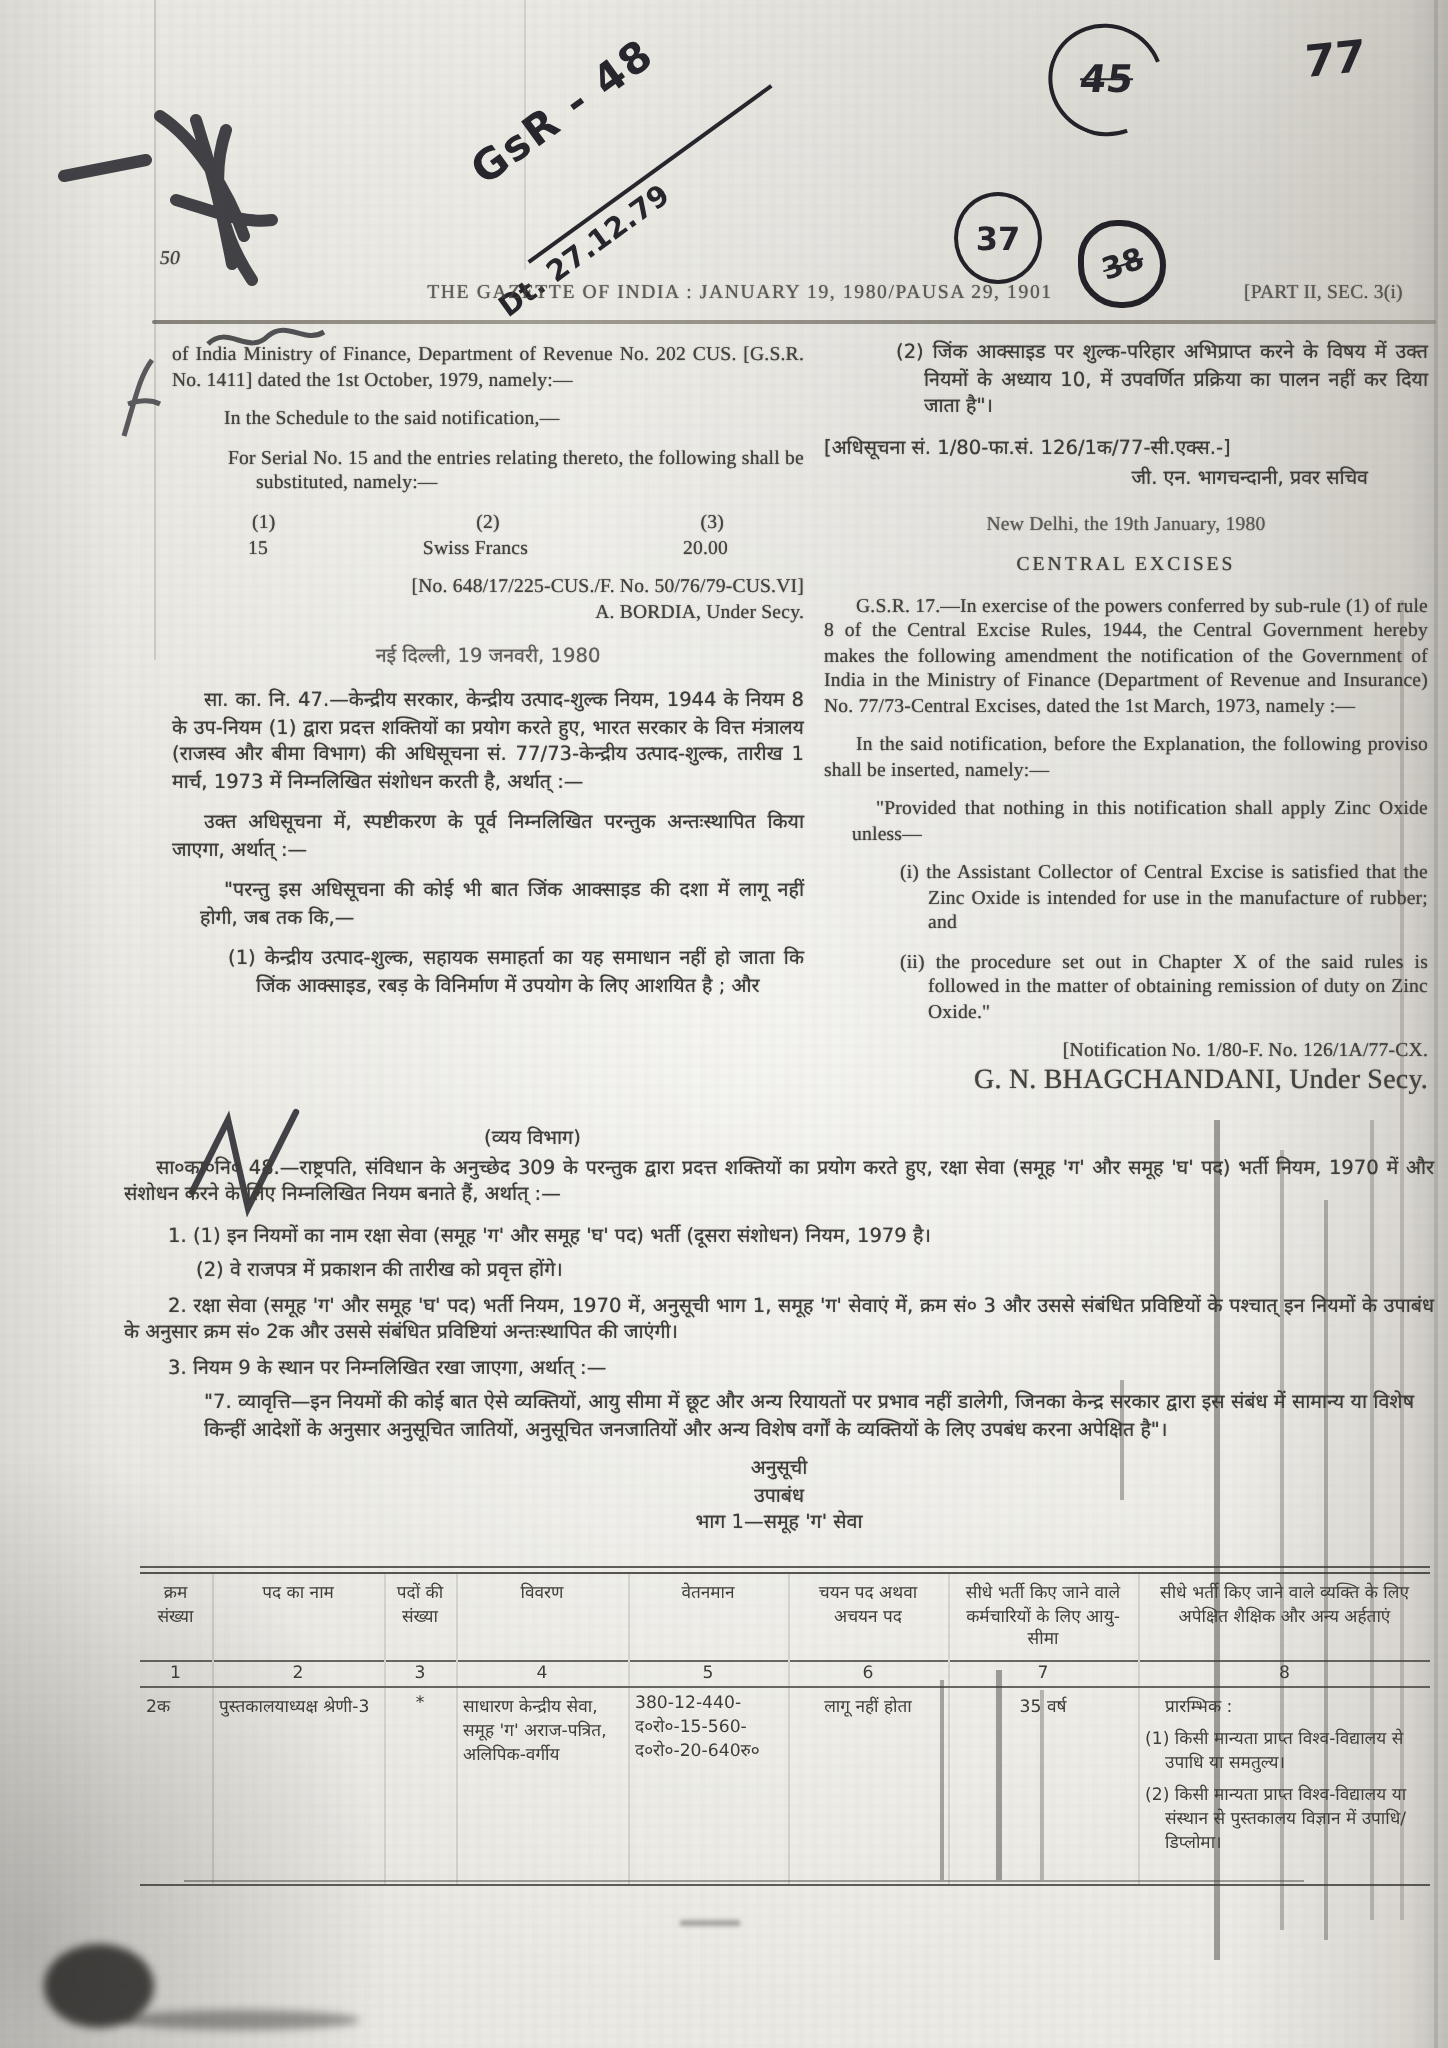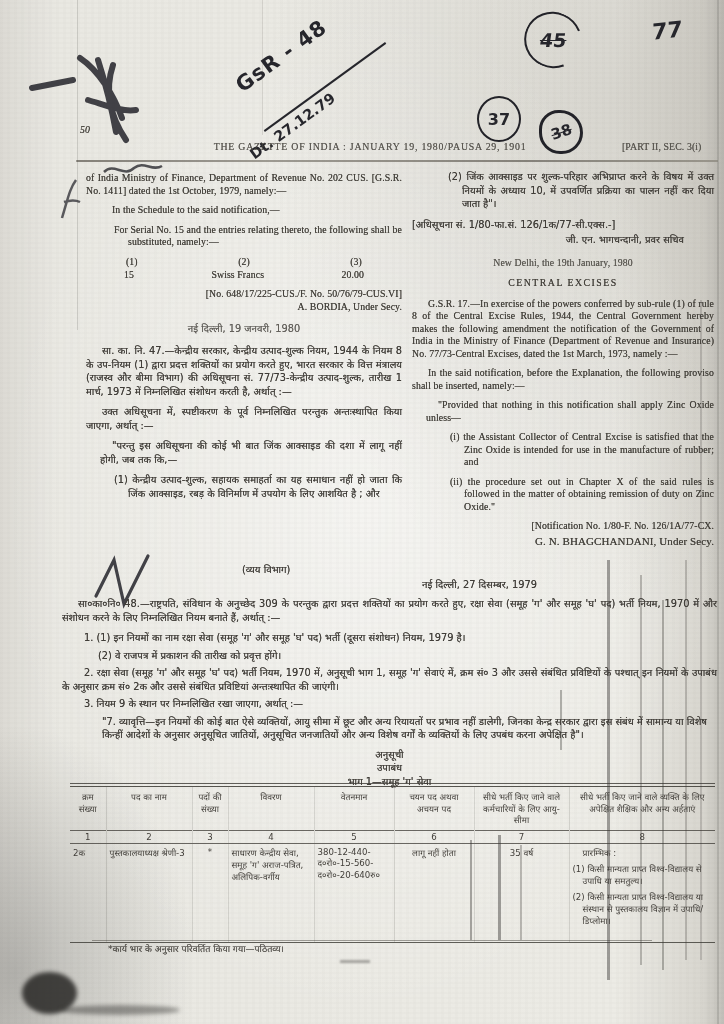--- a/index.html
+++ b/index.html
@@ -111,26 +111,25 @@
     <div class="hin" style="margin-bottom:2px;">[अधिसूचना सं. 1/80-फा.सं. 126/1क/77-सी.एक्स.-]</div>
     <div class="hin" style="text-align:right;margin-bottom:10px;padding-right:30px;">जी. एन. भागचन्दानी, प्रवर सचिव</div>
     <div class="eng center" style="margin-bottom:8px;opacity:.85;">New Delhi, the 19th January, 1980</div>
     <div class="eng center" style="letter-spacing:1.5px;margin-bottom:8px;">CENTRAL EXCISES</div>
     <div class="eng para">G.S.R. 17.—In exercise of the powers conferred by sub-rule (1) of rule 8 of the Central Excise Rules, 1944, the Central Government hereby makes the following amendment the notification of the Government of India in the Ministry of Finance (Department of Revenue and Insurance) No. 77/73-Central Excises, dated the 1st March, 1973, namely :—</div>
     <div class="eng para">In the said notification, before the Explanation, the following proviso shall be inserted, namely:—</div>
     <div class="eng indent1">"Provided that nothing in this notification shall apply Zinc Oxide unless—</div>
     <div class="eng indent2" style="margin-left:38px;">(i) the Assistant Collector of Central Excise is satisfied that the Zinc Oxide is intended for use in the manufacture of rubber; and</div>
     <div class="eng indent2" style="margin-left:38px;">(ii) the procedure set out in Chapter X of the said rules is followed in the matter of obtaining remission of duty on Zinc Oxide."</div>
     <div class="eng" style="text-align:right;margin-bottom:2px;">[Notification No. 1/80-F. No. 126/1A/77-CX.</div>
-    <div class="eng" style="text-align:right;font-size:11px;">G. N. BHAGCHANDANI, Under Secy.</div>
+    <div class="eng" style="text-align:right;font-size:14px;">G. N. BHAGCHANDANI, Under Secy.</div>
   </div>
 
   <div class="txt" style="left:62px;top:563px;width:655px;">
     <div class="hin" style="text-align:left;margin-left:180px;margin-bottom:1px;">(व्यय विभाग)</div>
-    <div class="hin" style="text-align:center;margin-left:180px;margin-bottom:6px;">नई दिल्ली, 27 दिसम्बर, 1979</div>
     <div class="hin para">सा०का०नि० 48.—राष्ट्रपति, संविधान के अनुच्छेद 309 के परन्तुक द्वारा प्रदत्त शक्तियों का प्रयोग करते हुए, रक्षा सेवा (समूह 'ग' और समूह 'घ' पद) भर्ती नियम, 1970 में और संशोधन करने के लिए निम्नलिखित नियम बनाते हैं, अर्थात् :—</div>
     <div class="hin" style="margin:0 0 4px 22px;">1. (1) इन नियमों का नाम रक्षा सेवा (समूह 'ग' और समूह 'घ' पद) भर्ती (दूसरा संशोधन) नियम, 1979 है।</div>
     <div class="hin" style="margin:0 0 4px 36px;">(2) वे राजपत्र में प्रकाशन की तारीख को प्रवृत्त होंगे।</div>
     <div class="hin" style="margin:0 0 4px 0;text-indent:22px;">2. रक्षा सेवा (समूह 'ग' और समूह 'घ' पद) भर्ती नियम, 1970 में, अनुसूची भाग 1, समूह 'ग' सेवाएं में, क्रम सं० 3 और उससे संबंधित प्रविष्टियों के पश्चात् इन नियमों के उपाबंध के अनुसार क्रम सं० 2क और उससे संबंधित प्रविष्टियां अन्तःस्थापित की जाएंगी।</div>
     <div class="hin" style="margin:0 0 4px 22px;">3. नियम 9 के स्थान पर निम्नलिखित रखा जाएगा, अर्थात् :—</div>
     <div class="hin" style="margin:0 0 6px 40px;margin-right:10px;">"7. व्यावृत्ति—इन नियमों की कोई बात ऐसे व्यक्तियों, आयु सीमा में छूट और अन्य रियायतों पर प्रभाव नहीं डालेगी, जिनका केन्द्र सरकार द्वारा इस संबंध में सामान्य या विशेष किन्हीं आदेशों के अनुसार अनुसूचित जातियों, अनुसूचित जनजातियों और अन्य विशेष वर्गों के व्यक्तियों के लिए उपबंध करना अपेक्षित है"।</div>
     <div class="hin center" style="margin-bottom:0;">अनुसूची</div>
     <div class="hin center" style="margin-bottom:0;">उपाबंध</div>
     <div class="hin center">भाग 1—समूह 'ग' सेवा</div>
   </div>
@@ -183,21 +182,20 @@
             <div style="text-indent:0;">प्रारम्भिक :</div>
             <div>(1) किसी मान्यता प्राप्त विश्व-विद्यालय से उपाधि या समतुल्य।</div>
             <div>(2) किसी मान्यता प्राप्त विश्व-विद्यालय या संस्थान से पुस्तकालय विज्ञान में उपाधि/डिप्लोमा।</div>
           </td>
         </tr>
       </tbody>
     </table>
    </div>
   </div>
 
-  <div class="txt hin" style="left:108px;top:943px;width:420px;font-size:9px;opacity:.85;">*कार्य भार के अनुसार परिवर्तित किया गया—पठितव्य।</div>
   <div class="txt" style="left:92px;top:940px;width:560px;height:1px;background:rgba(60,58,52,.45);"></div>
 
   <div class="streak" style="left:607px;top:560px;width:2.5px;height:420px;opacity:.45;"></div>
   <div class="streak" style="left:640px;top:575px;width:1.5px;height:390px;opacity:.3;"></div>
   <div class="streak" style="left:662px;top:600px;width:2px;height:370px;opacity:.35;"></div>
   <div class="streak" style="left:685px;top:560px;width:1.5px;height:400px;opacity:.25;"></div>
   <div class="streak" style="left:700px;top:300px;width:2px;height:660px;opacity:.2;"></div>
   <div class="streak" style="left:470px;top:840px;width:2px;height:100px;opacity:.4;"></div>
   <div class="streak" style="left:498px;top:835px;width:3px;height:105px;opacity:.45;"></div>
   <div class="streak" style="left:520px;top:845px;width:1.5px;height:95px;opacity:.3;"></div>

